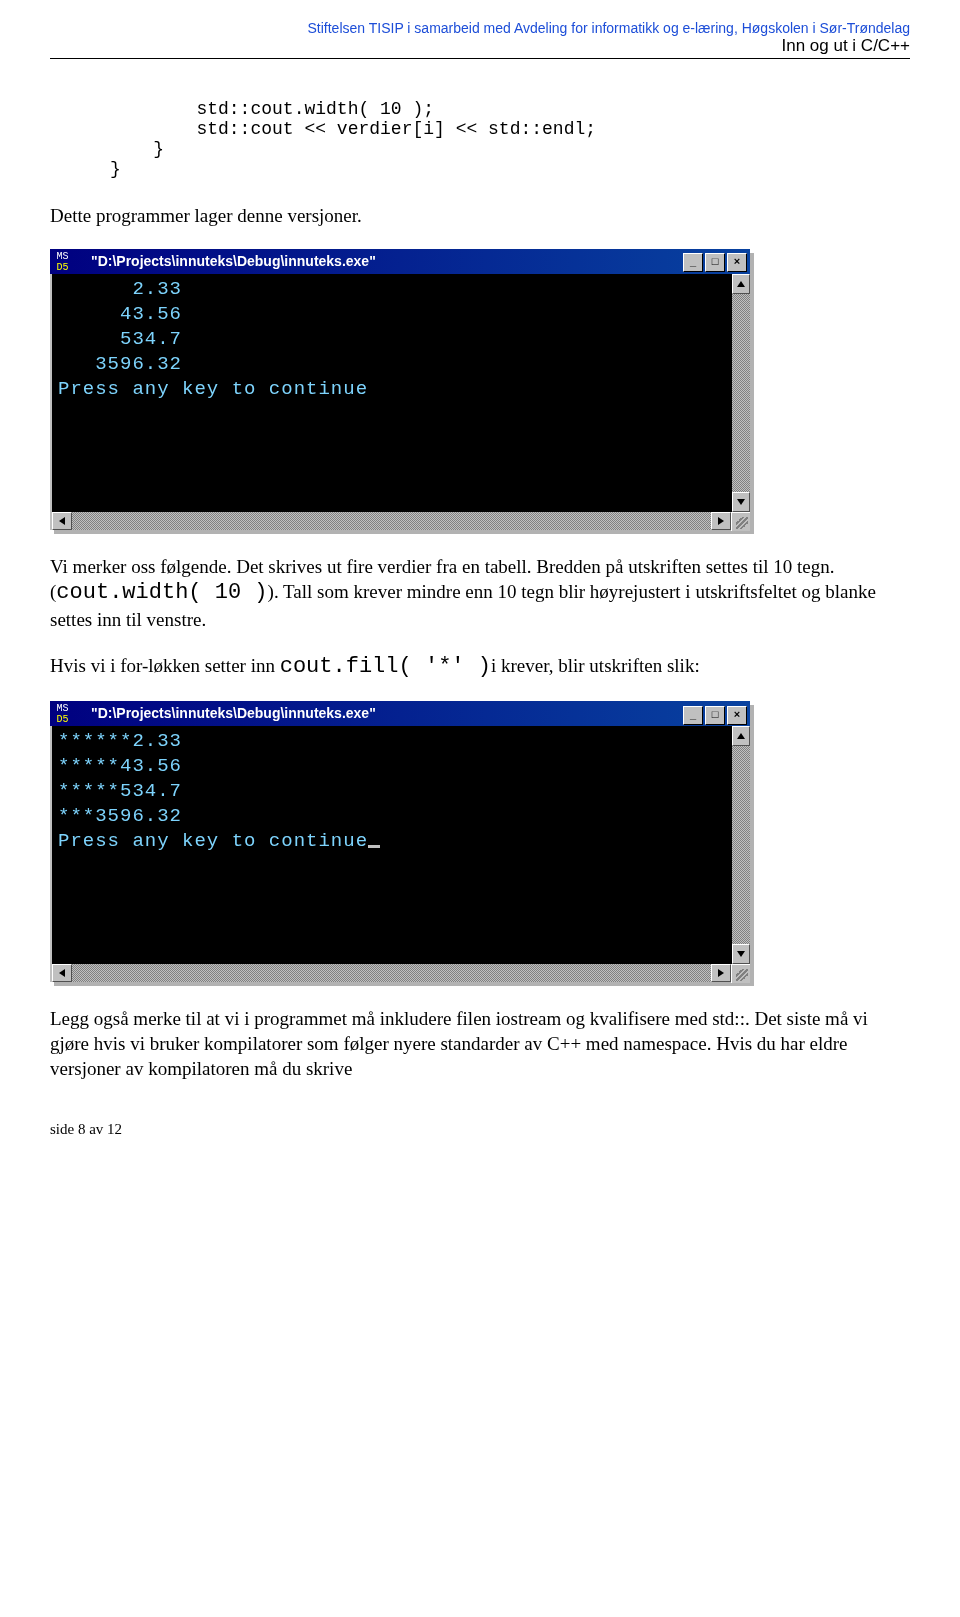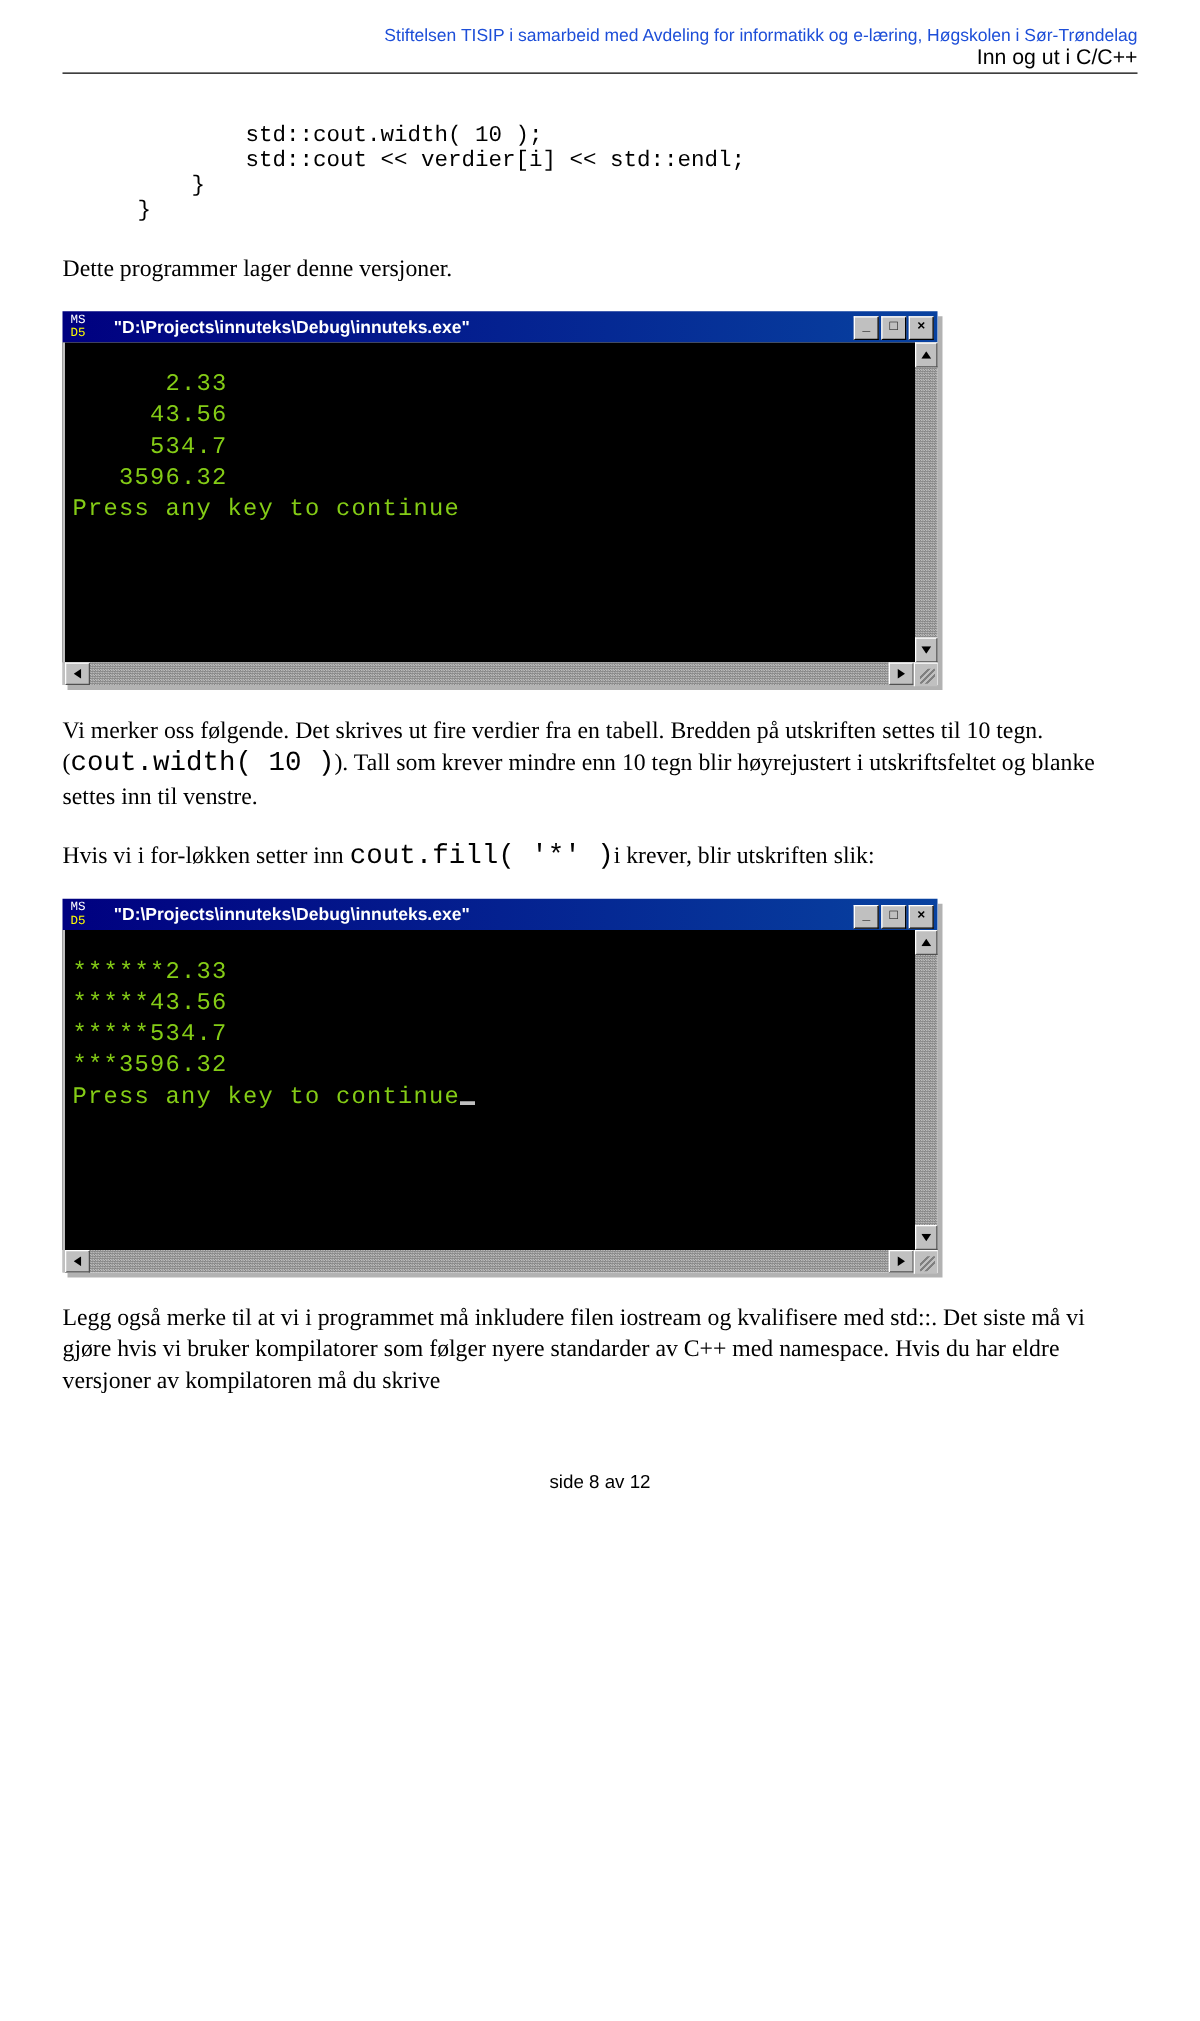--- a/index.html
+++ b/index.html
@@ -103,24 +103,24 @@
     line-height: 14px;
     text-align: center;
     color: #000;
   }
   .console-body {
     display: flex;
   }
   .console-output {
     flex: 1;
     background: #000;
-    color: #84cc16;
+    color: #7dd3fc;
     font-size: 19px;
     line-height: 25px;
-    padding: 21px 0 0 6px;
+    padding: 3px 0 0 6px;
     min-height: 235px;
     white-space: pre;
     font-family: "Courier New", Courier, monospace;
     border-left: 2px solid #c0c0c0;
     letter-spacing: 1px;
   }
   .scroll-v {
     width: 18px;
     background: #c0c0c0;
     display: flex;
@@ -177,24 +177,24 @@
     content: "";
     position: absolute;
     right: 2px; bottom: 2px;
     width: 12px; height: 12px;
     background:
       linear-gradient(135deg, transparent 45%, #808080 45%, #808080 55%, transparent 55%),
       linear-gradient(135deg, transparent 25%, #808080 25%, #808080 35%, transparent 35%),
       linear-gradient(135deg, transparent 65%, #808080 65%, #808080 75%, transparent 75%);
   }
   .footer {
-    text-align: center;
-    font-family: Liberation Sans, sans-serif;
+    text-align: left;
+    font-family: Liberation Serif, serif;
     font-size: 15px;
-    margin-top: 60px;
+    margin-top: 40px;
   }
   .cursor {
     display:inline-block;
     width:12px;
     border-bottom:3px solid #c0c0c0;
     vertical-align:-2px;
   }
 </style>
 </head>
 <body>

